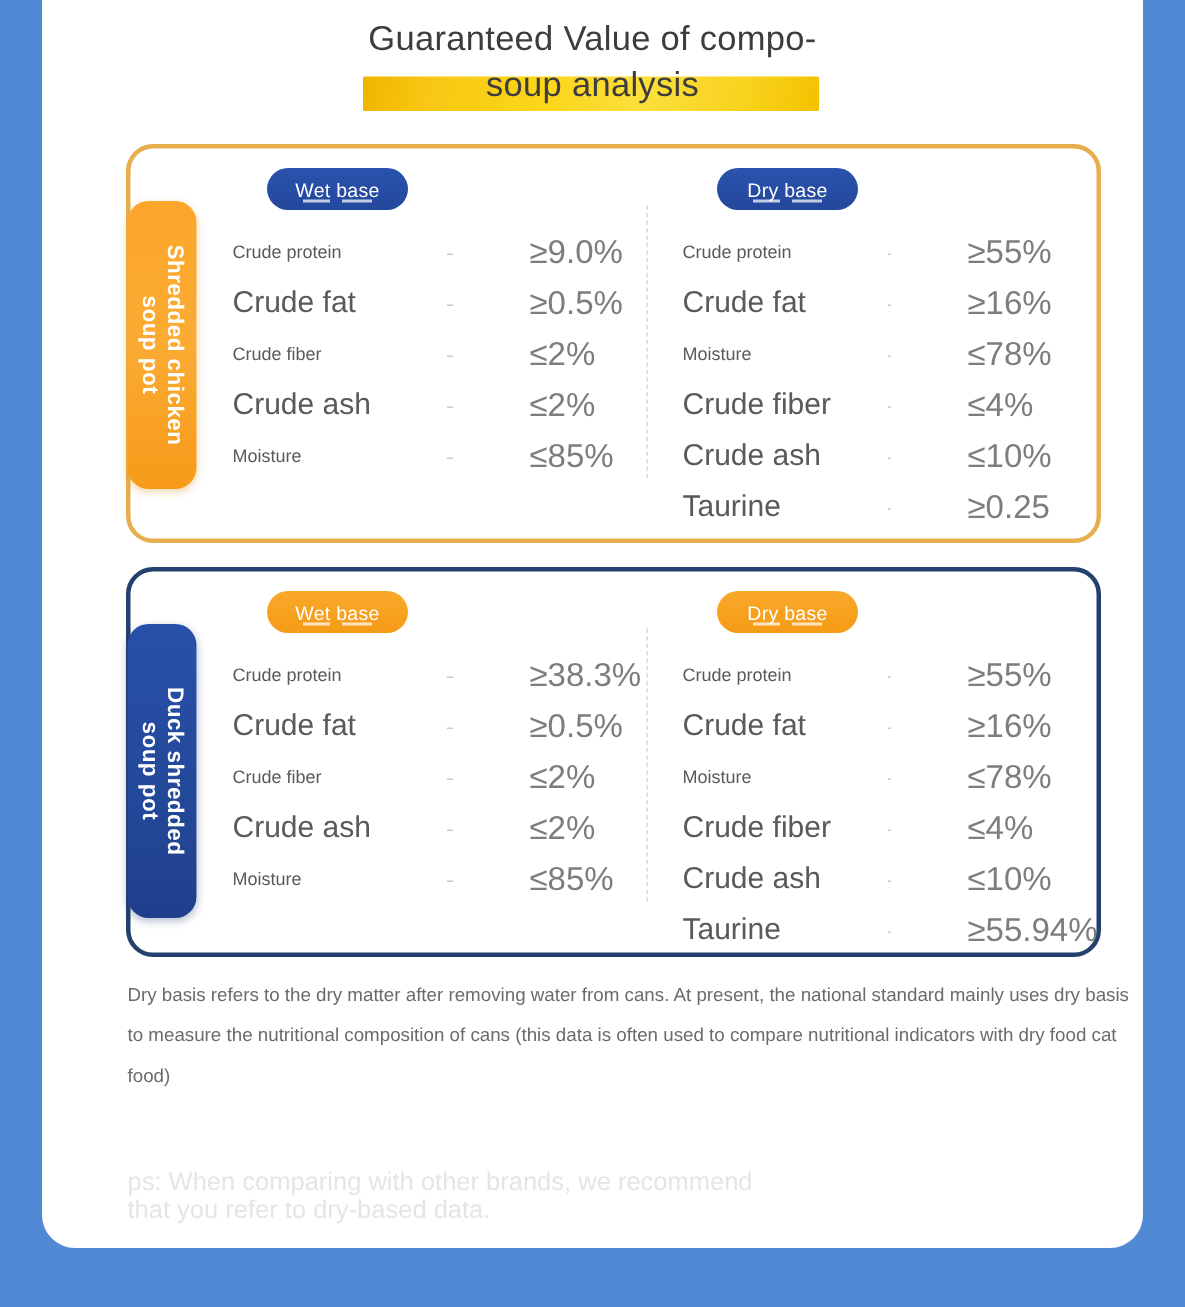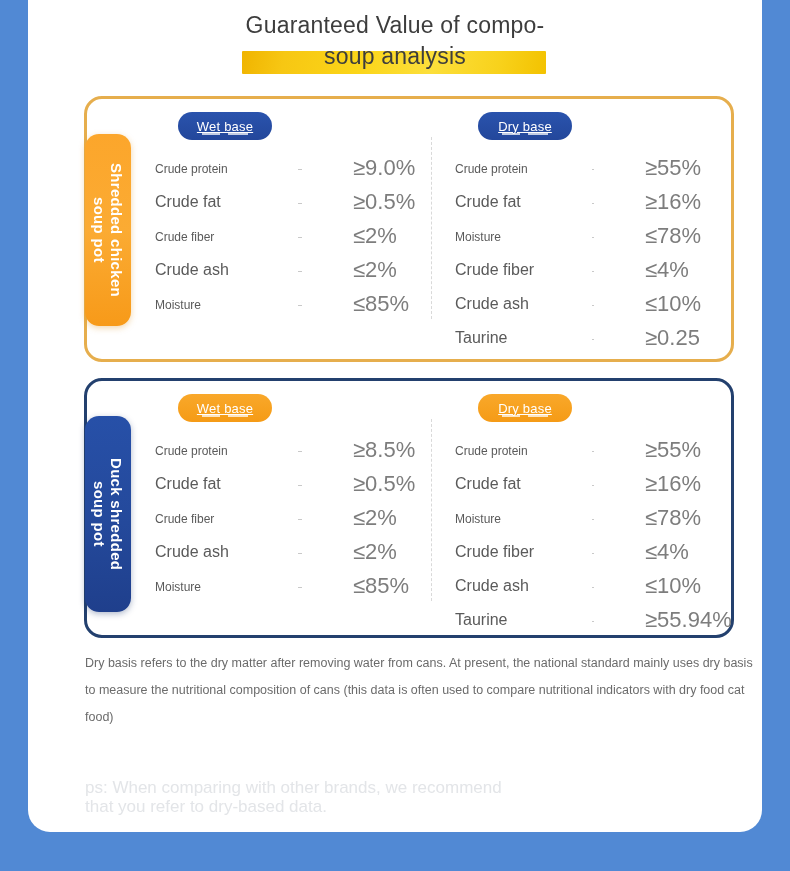--- a/index.html
+++ b/index.html
@@ -55,21 +55,21 @@
   .tab-blue {
     left: 57px; top: 416px; height: 196px;
     background: linear-gradient(180deg,#2750a8 0%, #24499b 55%, #1f3f8c 100%);
     box-shadow: 0 2px 6px rgba(30,55,110,.35);
   }
 
   
   .pill {
     position: absolute; width: 94px; height: 28px; border-radius: 14px;
     display: flex; align-items: center; justify-content: center;
-    font-size: 13px; color: #ffffff; letter-spacing: .2px; text-decoration: underline;
+    font-size: 13px; color: #ffffff; letter-spacing: .2px;
   }
   .pill::after {
     content: ""; position: absolute; bottom: 5px; left: 50%; transform: translateX(-50%);
     width: 46px; height: 2px;
     background: linear-gradient(90deg, rgba(255,255,255,.85) 0 18px, transparent 18px 26px, rgba(255,255,255,.85) 26px 46px);
     opacity: .85;
   }
   .pill-blue   { background: linear-gradient(180deg,#2a53ad 0%, #23479b 100%); }
   .pill-orange { background: linear-gradient(180deg,#f9a82a 0%, #f59b16 100%); }
 
@@ -95,21 +95,21 @@
   }
   .row .label { color: #5a5a5a; white-space: nowrap; }
   .row .lead {
     flex: 1 1 auto; margin: 0 8px;
     border-top: 1px dashed #c9c9c9; height: 0; position: relative; top: 1px;
   }
   .row .value { color: #7d7d7d; white-space: nowrap; text-align: left; }
 
   
   .row.sm .label { font-size: 12px; }
-  .row.lg .label { font-size: 16px; }
+  .row.lg .label { font-size: 20px; }
   .row .value { font-size: 22px; font-weight: 300; text-align: right; }
 
   .col-left .label-cell  { width: 92px; }
   .col-right .label-cell { width: 86px; }
   .label-cell { flex: 0 0 auto; }
   .value-cell { flex: 0 0 auto; width: 92px; }
   .col-left .lead  { max-width: 92px; }
   .col-right .lead { max-width: 86px; }
 
   
@@ -204,21 +204,21 @@
       </div>
     </div>
 
     <div class="panel panel-blue p2">
       <div class="divider"></div>
 
       <div class="col col-left">
         <div class="row sm">
           <div class="label-cell"><span class="label">Crude protein</span></div>
           <div class="lead"></div>
-          <div class="value-cell"><span class="value">≥8.5%</span></div>
+          <div class="value-cell"><span class="value">≥38.3%</span></div>
         </div>
         <div class="row lg">
           <div class="label-cell"><span class="label">Crude fat</span></div>
           <div class="lead"></div>
           <div class="value-cell"><span class="value">≥0.5%</span></div>
         </div>
         <div class="row sm">
           <div class="label-cell"><span class="label">Crude fiber</span></div>
           <div class="lead"></div>
           <div class="value-cell"><span class="value">≤2%</span></div>

